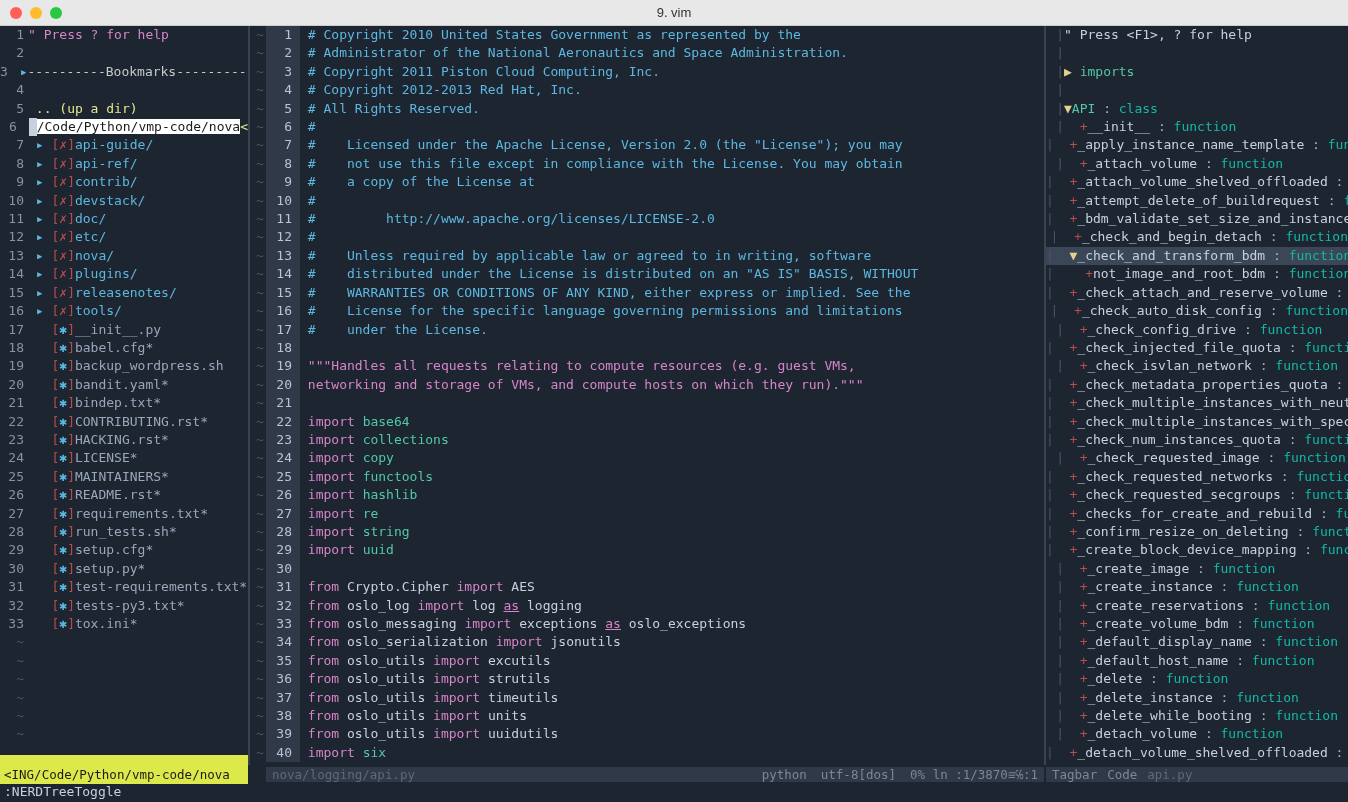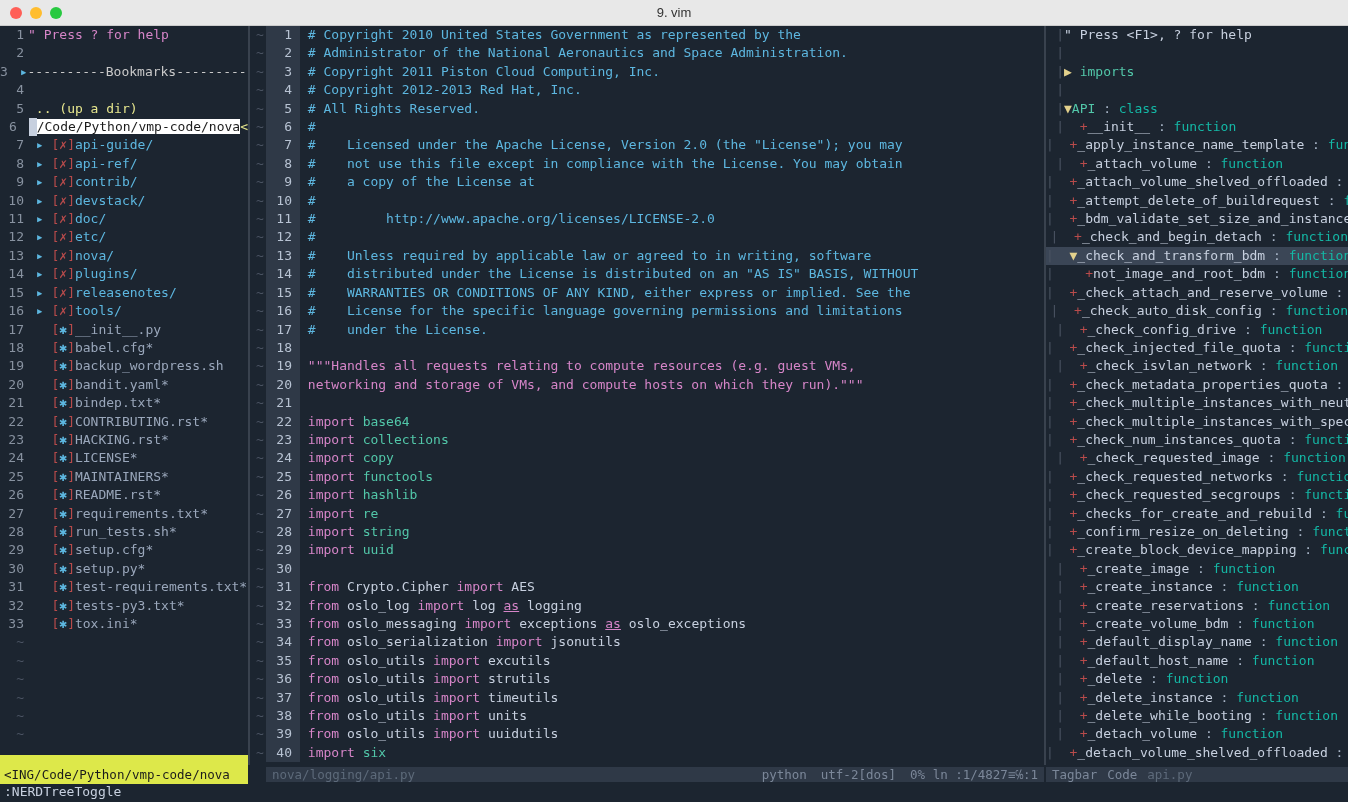--- a/index.html
+++ b/index.html
@@ -170,22 +170,22 @@
   </div>
 </div>
 
 <div class="statusrow">
   <div class="status-nerd">&lt;ING/Code/Python/vmp-code/nova</div>
   <div style="width:2px;background:#2f3947"></div>
   <div style="width:16px;background:#2f3947"></div>
   <div class="status-editor">
     <span class="path">nova/logging/api.py</span>
     <span class="info">python</span>
-    <span class="info">utf-2[dos]</span>
-    <span class="info">0% ln :1/4827≡℅:1</span>
+    <span class="info">utf-8[dos]</span>
+    <span class="info">0% ln :1/3870≡℅:1</span>
   </div>
   <div style="width:2px;background:#2f3947"></div>
   <div class="status-tag">
     <span>Tagbar</span>
     <span>Code</span>
     <span style="color:#5d6a7a">api.py</span>
   </div>
 </div>
 
 <div class="cmdline">:NERDTreeToggle</div>

